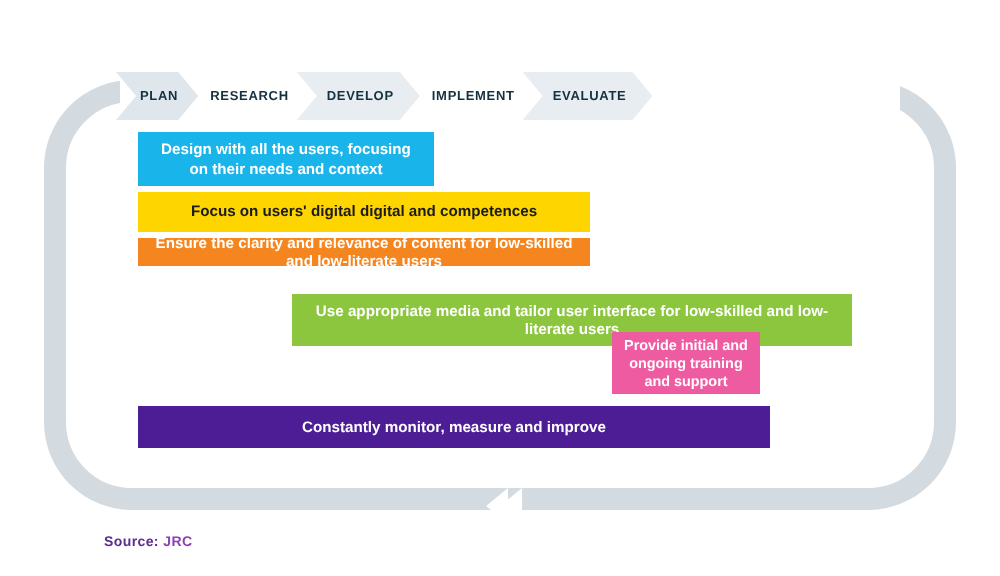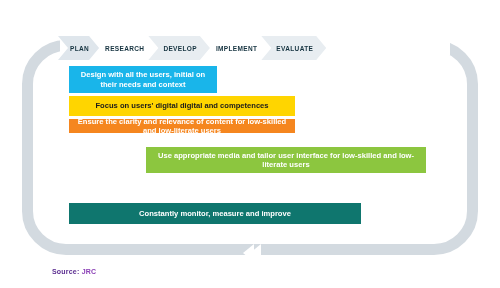--- a/index.html
+++ b/index.html
@@ -99,21 +99,21 @@
     box-sizing:border-box;
     z-index:6;
   }
   .bar.dark{color:#1b1b1b;}
 
   #bar0{left:69px; top:66px;  width:148px; height:27px; background:#19b5ea;}
   #bar1{left:69px; top:96px;  width:226px; height:20px; background:#ffd500;}
   #bar2{left:69px; top:119px; width:226px; height:14px; background:#f5861f;}
   #bar3{left:146px;top:147px; width:280px; height:26px; background:#8cc63f;}
   #bar4{left:306px;top:166px; width:74px;  height:31px; background:#ef5ba1; font-size:7.2px;}
-  #bar5{left:69px; top:203px; width:292px; height:21px; background:#0f766e;}
+  #bar5{left:69px; top:203px; width:316px; height:21px; background:#4c1d95;}
 
   
   .source{
     position:absolute;
     left:52px; top:268px;
     font-size:7px;
     font-weight:bold;
     color:#5b2d90;
     letter-spacing:.2px;
     z-index:7;
@@ -141,28 +141,29 @@
       <span>DEVELOP</span>
     </div>
     <div class="chev sep">
       <span>IMPLEMENT</span>
     </div>
     <div class="chev">
       <span>EVALUATE</span>
     </div>
   </div>
 
-  <div class="bar" id="bar0">Design with all the users, initial on their needs and context</div>
+  <div class="bar" id="bar0">Design with all the users, focusing on their needs and context</div>
 
   <div class="bar dark" id="bar1">Focus on users' digital digital and competences</div>
 
   <div class="bar" id="bar2">Ensure the clarity and relevance of content for low-skilled and low-literate users</div>
 
   <div class="bar" id="bar3">Use appropriate media and tailor user interface for low-skilled and low-literate users</div>
 
+  <div class="bar" id="bar4">Provide initial and ongoing training and support</div>
 
   <div class="bar" id="bar5">Constantly monitor, measure and improve</div>
 
   <div class="source">
     <span>Source:</span>
     <span class="s2">JRC</span>
   </div>
 
 </div>
 

